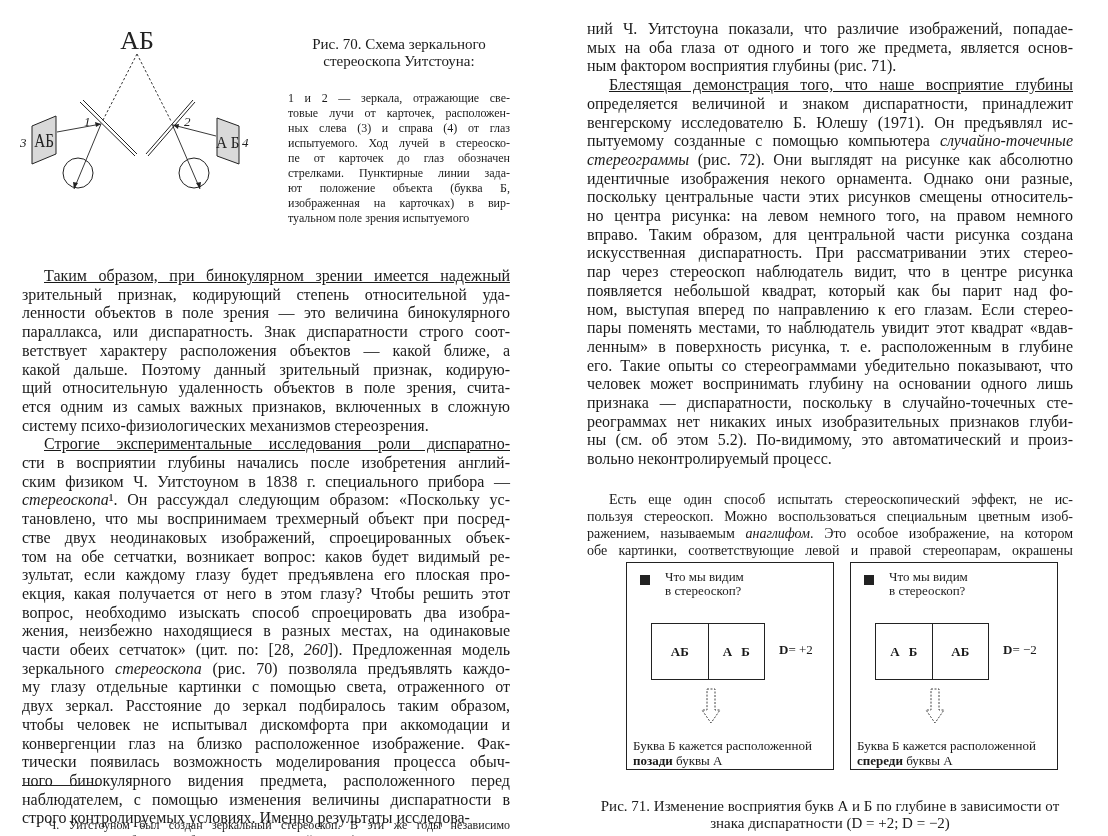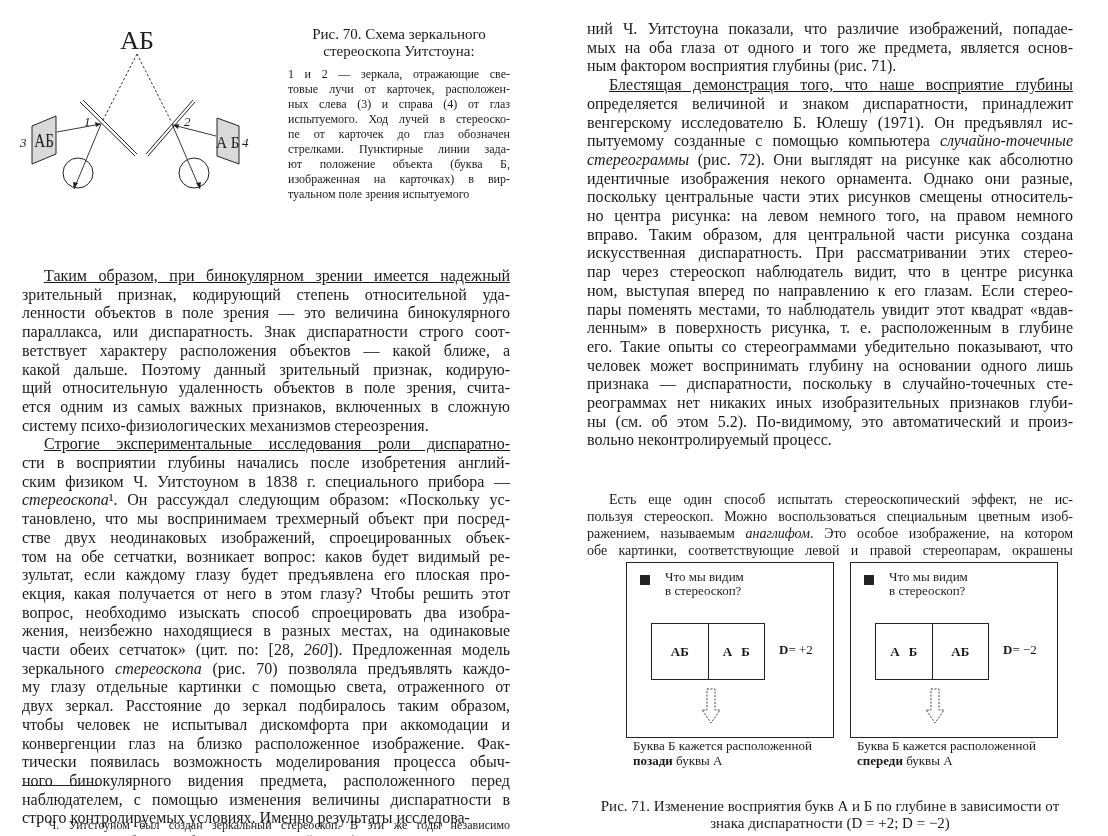--- a/index.html
+++ b/index.html
@@ -4,23 +4,23 @@
 <style>
   html, body { margin:0; padding:0; background:#ffffff; }
   body { width:1108px; height:836px; position:relative; overflow:hidden;
          font-family:"Liberation Serif","DejaVu Serif",serif; color:#1a1a1a; }
   .page { position:absolute; top:0; height:836px; }
   #left-page { left:0; width:560px; }
   #right-page { left:560px; width:548px; }
 
   
   #fig70 { position:absolute; left:0; top:0; width:300px; height:225px; }
-  #fig70-caption { position:absolute; left:288px; top:26px; width:222px; }
+  #fig70-caption { position:absolute; left:288px; top:36px; width:222px; }
   .cap-title { font-size:15px; line-height:17px; text-align:center; }
-  .cap-body { font-size:12px; line-height:15px; text-align:justify; text-align-last:justify; margin-top:7px; }
+  .cap-body { font-size:12px; line-height:15px; text-align:justify; text-align-last:justify; margin-top:21px; }
   .cap-body .ln { display:block; white-space:nowrap; }
   .cap-body .ln.last { text-align-last:left; }
 
   
   .body-text { position:absolute; font-size:16px; line-height:18.7px; }
   .body-text .ln { display:block; white-space:nowrap; text-align:justify; text-align-last:justify; }
   .body-text .ln.last { text-align-last:left; }
   .body-text .ln.indent { text-indent:22px;text-decoration:underline; }
   #left-body { left:22px; top:240px; width:488px;margin-top:27px; }
   #right-body { left:27px; top:20px; width:486px; }
@@ -31,21 +31,21 @@
 
   
   #footnote-rule { position:absolute; left:22px; top:785px; width:78px; height:1px; background:#222; }
   #footnote { position:absolute; left:22px; top:818px; width:488px; font-size:12px; line-height:14.6px; }
   #footnote .ln { display:block; white-space:nowrap; text-align:justify; text-align-last:justify; }
   #footnote .ln.last { text-align-last:left; }
   #footnote .ln.indent { text-indent:14px; }
   sup { font-size:8px; vertical-align:5px; line-height:0; }
 
   
-  .panel { position:absolute; top:562px; width:208px; height:176px; border:1.3px solid #222; box-sizing:border-box; background:#fff; }
+  .panel { position:absolute; top:562px; width:208px; height:208px; border:1.3px solid #222; box-sizing:border-box; background:#fff; }
   #panel-pos { left:66px; }
   #panel-neg { left:290px; }
   .panel .square { position:absolute; left:13px; top:12px; width:10px; height:10px; background:#222; }
   .panel .q { position:absolute; left:38px; top:7px; font-size:13px; line-height:14px; color:#222; }
   .panel .q span { display:block; }
   .panel .box { position:absolute; left:24px; top:60px; width:114px; height:57px; border:1.2px solid #222; box-sizing:border-box; display:flex; }
   .panel .box .half { flex:1; display:flex; align-items:center; justify-content:center; font-size:13px; font-weight:bold; word-spacing:6px; }
   .panel .box .half + .half { border-left:1.2px solid #222; }
   .panel .dval { position:absolute; left:152px; top:79px; font-size:13px; }
   .panel .dval b { font-weight:bold; }
@@ -172,20 +172,21 @@
       <span class="ln">определяется величиной и знаком диспаратности, принадлежит</span>
       <span class="ln">венгерскому исследователю Б. Юлешу (1971). Он предъявлял ис-</span>
       <span class="ln">пытуемому созданные с помощью компьютера <i>случайно-точечные</i></span>
       <span class="ln"><i>стереограммы</i> (рис. 72). Они выглядят на рисунке как абсолютно</span>
       <span class="ln">идентичные изображения некого орнамента. Однако они разные,</span>
       <span class="ln">поскольку центральные части этих рисунков смещены относитель-</span>
       <span class="ln">но центра рисунка: на левом немного того, на правом немного</span>
       <span class="ln">вправо. Таким образом, для центральной части рисунка создана</span>
       <span class="ln">искусственная диспаратность. При рассматривании этих стерео-</span>
       <span class="ln">пар через стереоскоп наблюдатель видит, что в центре рисунка</span>
+      <span class="ln">появляется небольшой квадрат, который как бы парит над фо-</span>
       <span class="ln">ном, выступая вперед по направлению к его глазам. Если стерео-</span>
       <span class="ln">пары поменять местами, то наблюдатель увидит этот квадрат «вдав-</span>
       <span class="ln">ленным» в поверхность рисунка, т. е. расположенным в глубине</span>
       <span class="ln">его. Такие опыты со стереограммами убедительно показывают, что</span>
       <span class="ln">человек может воспринимать глубину на основании одного лишь</span>
       <span class="ln">признака — диспаратности, поскольку в случайно-точечных сте-</span>
       <span class="ln">реограммах нет никаких иных изобразительных признаков глуби-</span>
       <span class="ln">ны (см. об этом 5.2). По-видимому, это автоматический и произ-</span>
       <span class="ln last">вольно неконтролируемый процесс.</span>
     </div>

